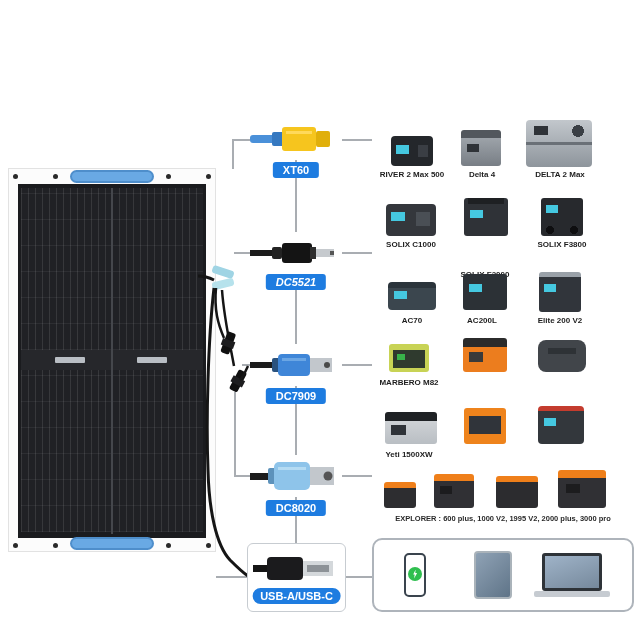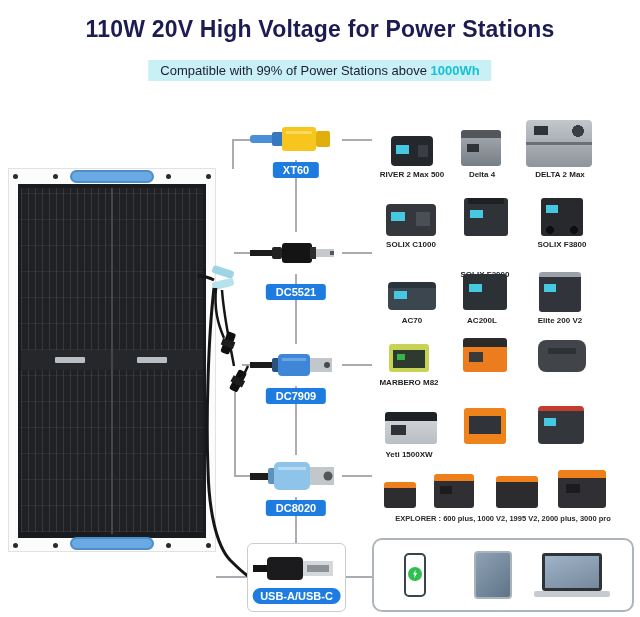--- a/index.html
+++ b/index.html
@@ -37,24 +37,20 @@
   .framebox{position:absolute;background:#fff;border:2px solid #aeb4bb;border-radius:10px;box-sizing:border-box;z-index:4;}
   .usbbox{position:absolute;left:247px;top:543px;width:99px;height:69px;background:#fff;
           border:1px solid #c7ccd1;border-radius:6px;box-sizing:border-box;z-index:4;}
   svg.cables{position:absolute;left:0;top:0;z-index:3;pointer-events:none;}
 </style>
 </head>
 <body>
 
 <div class="canvas">
 
-  <div class="title">110W 20V High Voltage for Power Stations</div>
-  <div class="subtitle">
-    <span>Compatible with 99% of Power Stations above </span><span class="hl">1000Wh</span>
-  </div>
 
   <div>
     <div class="line" style="left:295px;top:139px;width:2px;height:438px;"></div>
     <div class="line" style="left:342px;top:139px;width:30px;height:2px;"></div>
     <div class="line" style="left:342px;top:252px;width:30px;height:2px;"></div>
     <div class="line" style="left:342px;top:364px;width:30px;height:2px;"></div>
     <div class="line" style="left:342px;top:475px;width:30px;height:2px;"></div>
     <div class="line" style="left:346px;top:576px;width:26px;height:2px;"></div>
     <div class="line" style="left:232px;top:139px;width:18px;height:2px;"></div>
     <div class="line" style="left:232px;top:139px;width:2px;height:30px;"></div>
@@ -120,21 +116,21 @@
     <div class="cicon" style="left:250px;top:232px;">
       <svg width="92" height="40" viewBox="0 0 92 40">
         <rect x="0" y="17" width="24" height="6" fill="#1c1c1c"></rect>
         <rect x="22" y="14" width="10" height="12" rx="2" fill="#232323"></rect>
         <rect x="32" y="10" width="30" height="20" rx="3" fill="#141414"></rect>
         <rect x="60" y="14" width="6" height="12" fill="#2e2e2e"></rect>
         <rect x="66" y="16" width="18" height="8" fill="#c6cace"></rect>
         <rect x="80" y="18" width="4" height="4" fill="#555"></rect>
       </svg>
     </div>
-    <div class="cbtn" style="left:296px;top:284px;">DC5521</div>
+    <div class="cbtn" style="left:296px;top:274px;font-style:italic;">DC5521</div>
 
     <div class="cicon" style="left:250px;top:344px;">
       <svg width="92" height="40" viewBox="0 0 92 40">
         <rect x="0" y="17" width="22" height="6" fill="#1c1c1c"></rect>
         <rect x="22" y="13" width="8" height="14" rx="2" fill="#2a527e"></rect>
         <rect x="28" y="9" width="32" height="22" rx="4" fill="#3f86d8"></rect>
         <rect x="32" y="13" width="24" height="3" fill="#6ba6e4"></rect>
         <rect x="60" y="13" width="22" height="14" fill="#c2c7cc"></rect>
         <circle cx="77" cy="20" r="3" fill="#4a4a4a"></circle>
       </svg>

